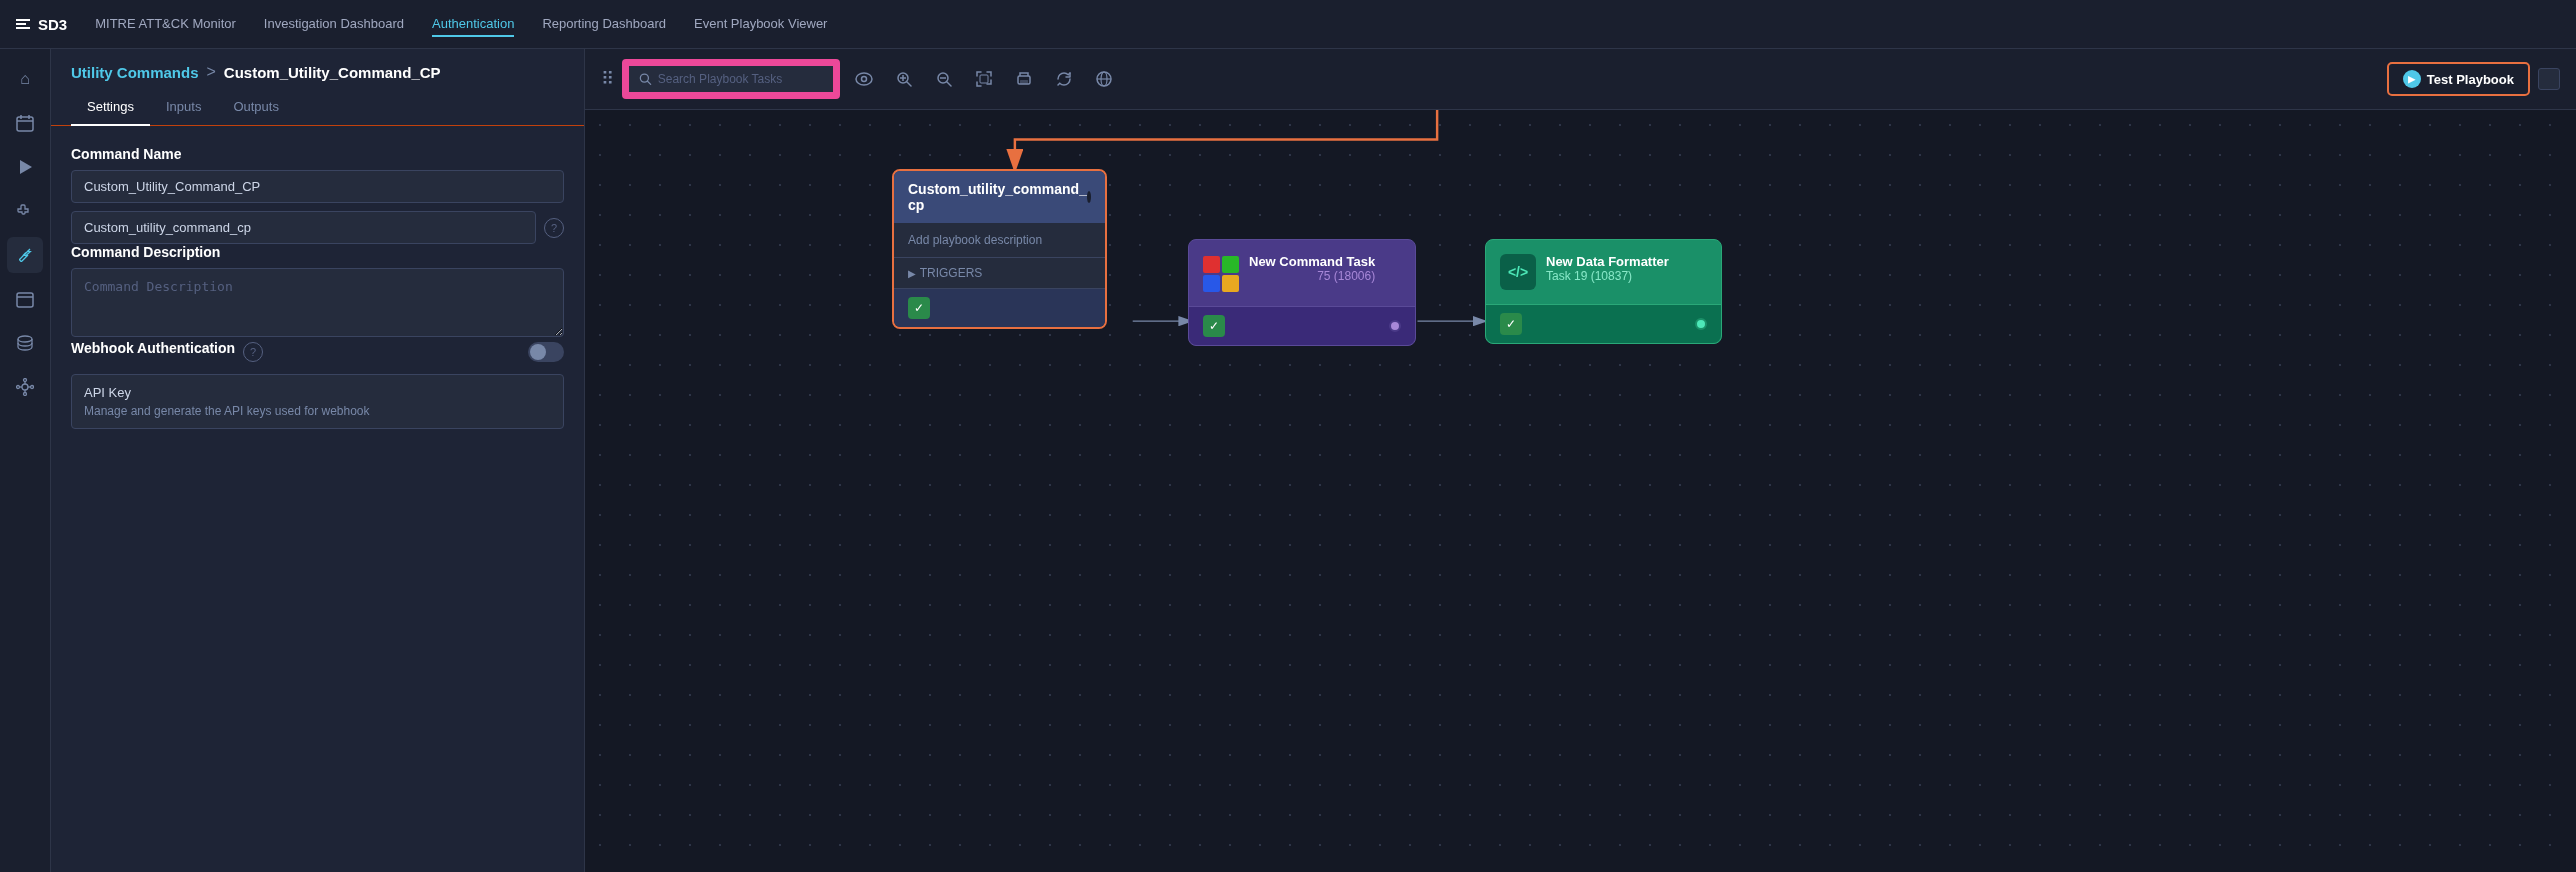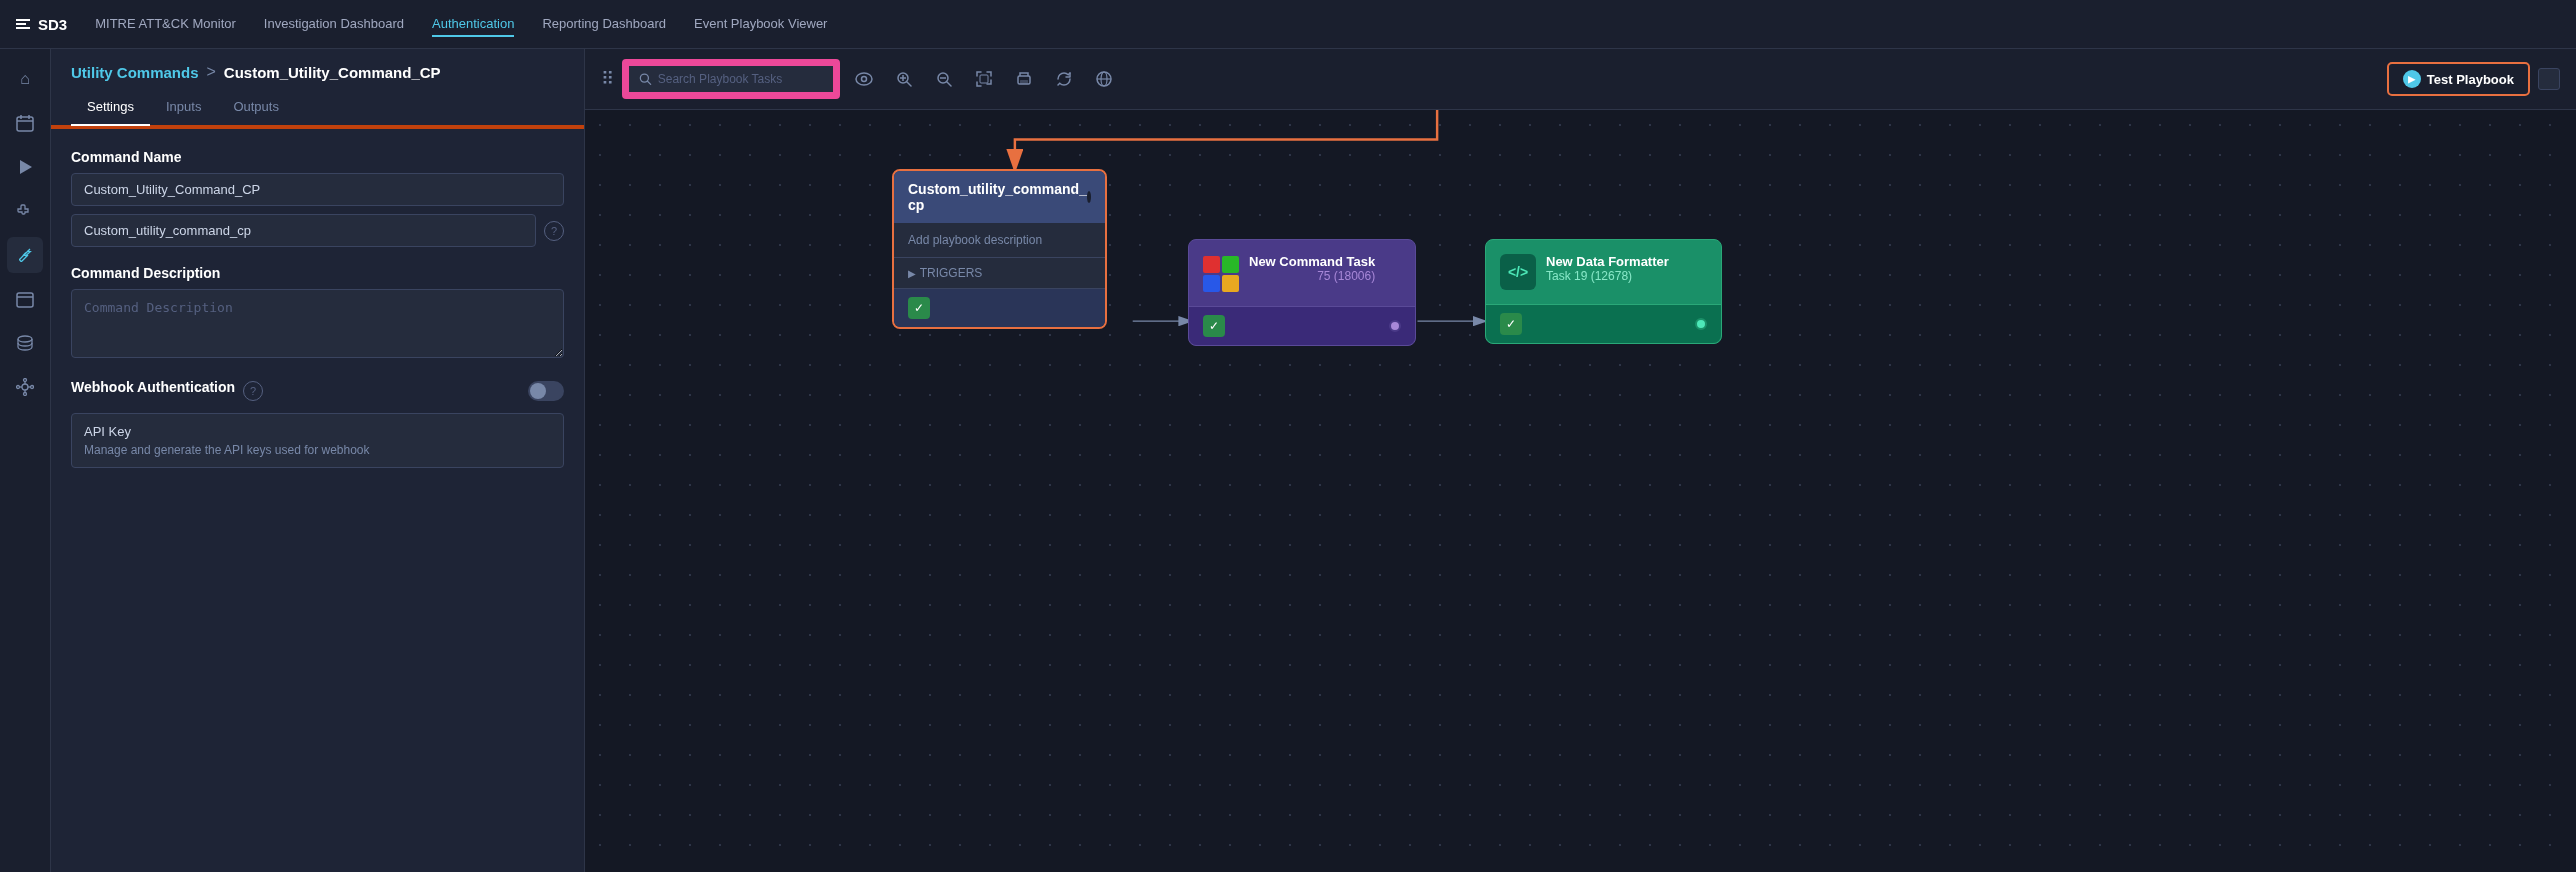--- a/index.html
+++ b/index.html
@@ -122,41 +122,40 @@
       font-size: 16px;
     }
     .breadcrumb-current {
       color: #fff;
       font-weight: 600;
     }
     .tabs {
       display: flex;
       gap: 0;
       padding: 0 20px;
-      border-bottom: 4px solid #c2410c;
+      border-bottom: 1px solid #c2410c;
       margin-bottom: 0;
     }
     .tab {
       padding: 8px 16px 10px;
       cursor: pointer;
       color: #7888a8;
       font-size: 13px;
       border-bottom: 2px solid transparent;
       margin-bottom: -1px;
     }
     .tab.active {
       color: #fff;
       border-bottom: 2px solid #fff;
     }
 
     .form-body {
       padding: 20px;
       display: flex;
       flex-direction: column;
-      gap: 18px;
     }
     .form-section-label {
       font-size: 14px;
       font-weight: 700;
       color: #fff;
       margin-bottom: 8px;
     }
     .form-input {
       width: 100%;
       background: #252c3d;
@@ -770,21 +769,21 @@
           <div class="check-badge">✓</div>
           <div class="node-connector-left" style="background:#a888d8; border-color:#4a3a88;"></div>
         </div>
       </div>
 
       <div class="node node-formatter">
         <div class="node-inner">
           <div class="code-icon">&lt;/&gt;</div>
           <div class="node-text">
             <div class="node-title">New Data Formatter</div>
-            <div class="node-sub">Task 19 (12678)</div>
+            <div class="node-sub">Task 19 (10837)</div>
           </div>
         </div>
         <div class="node-footer">
           <div class="check-badge">✓</div>
           <div class="node-connector-right-green"></div>
         </div>
       </div>
     </div>
   </div>
 </div>

